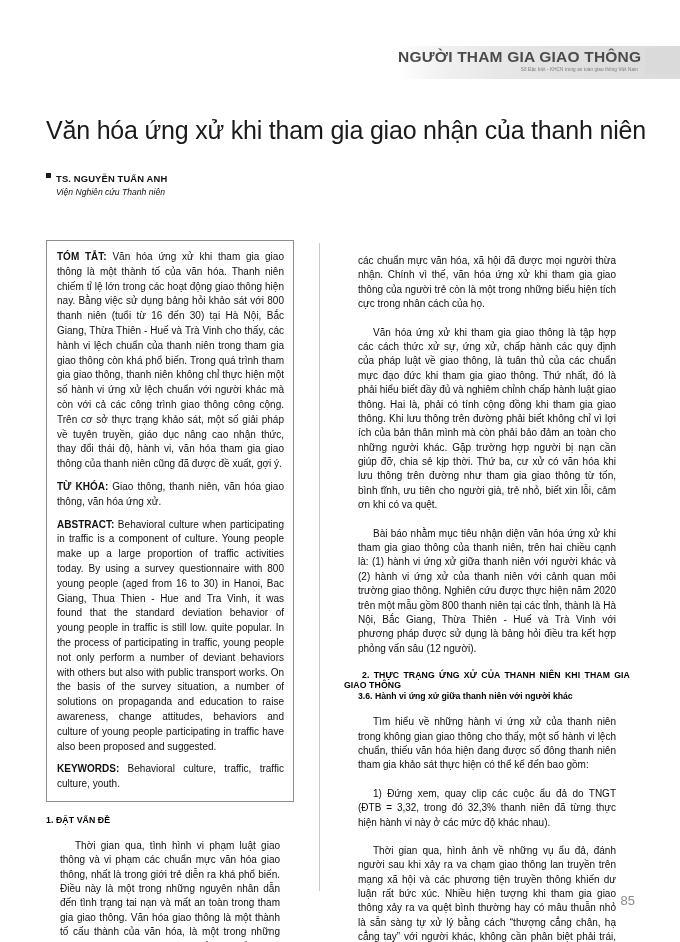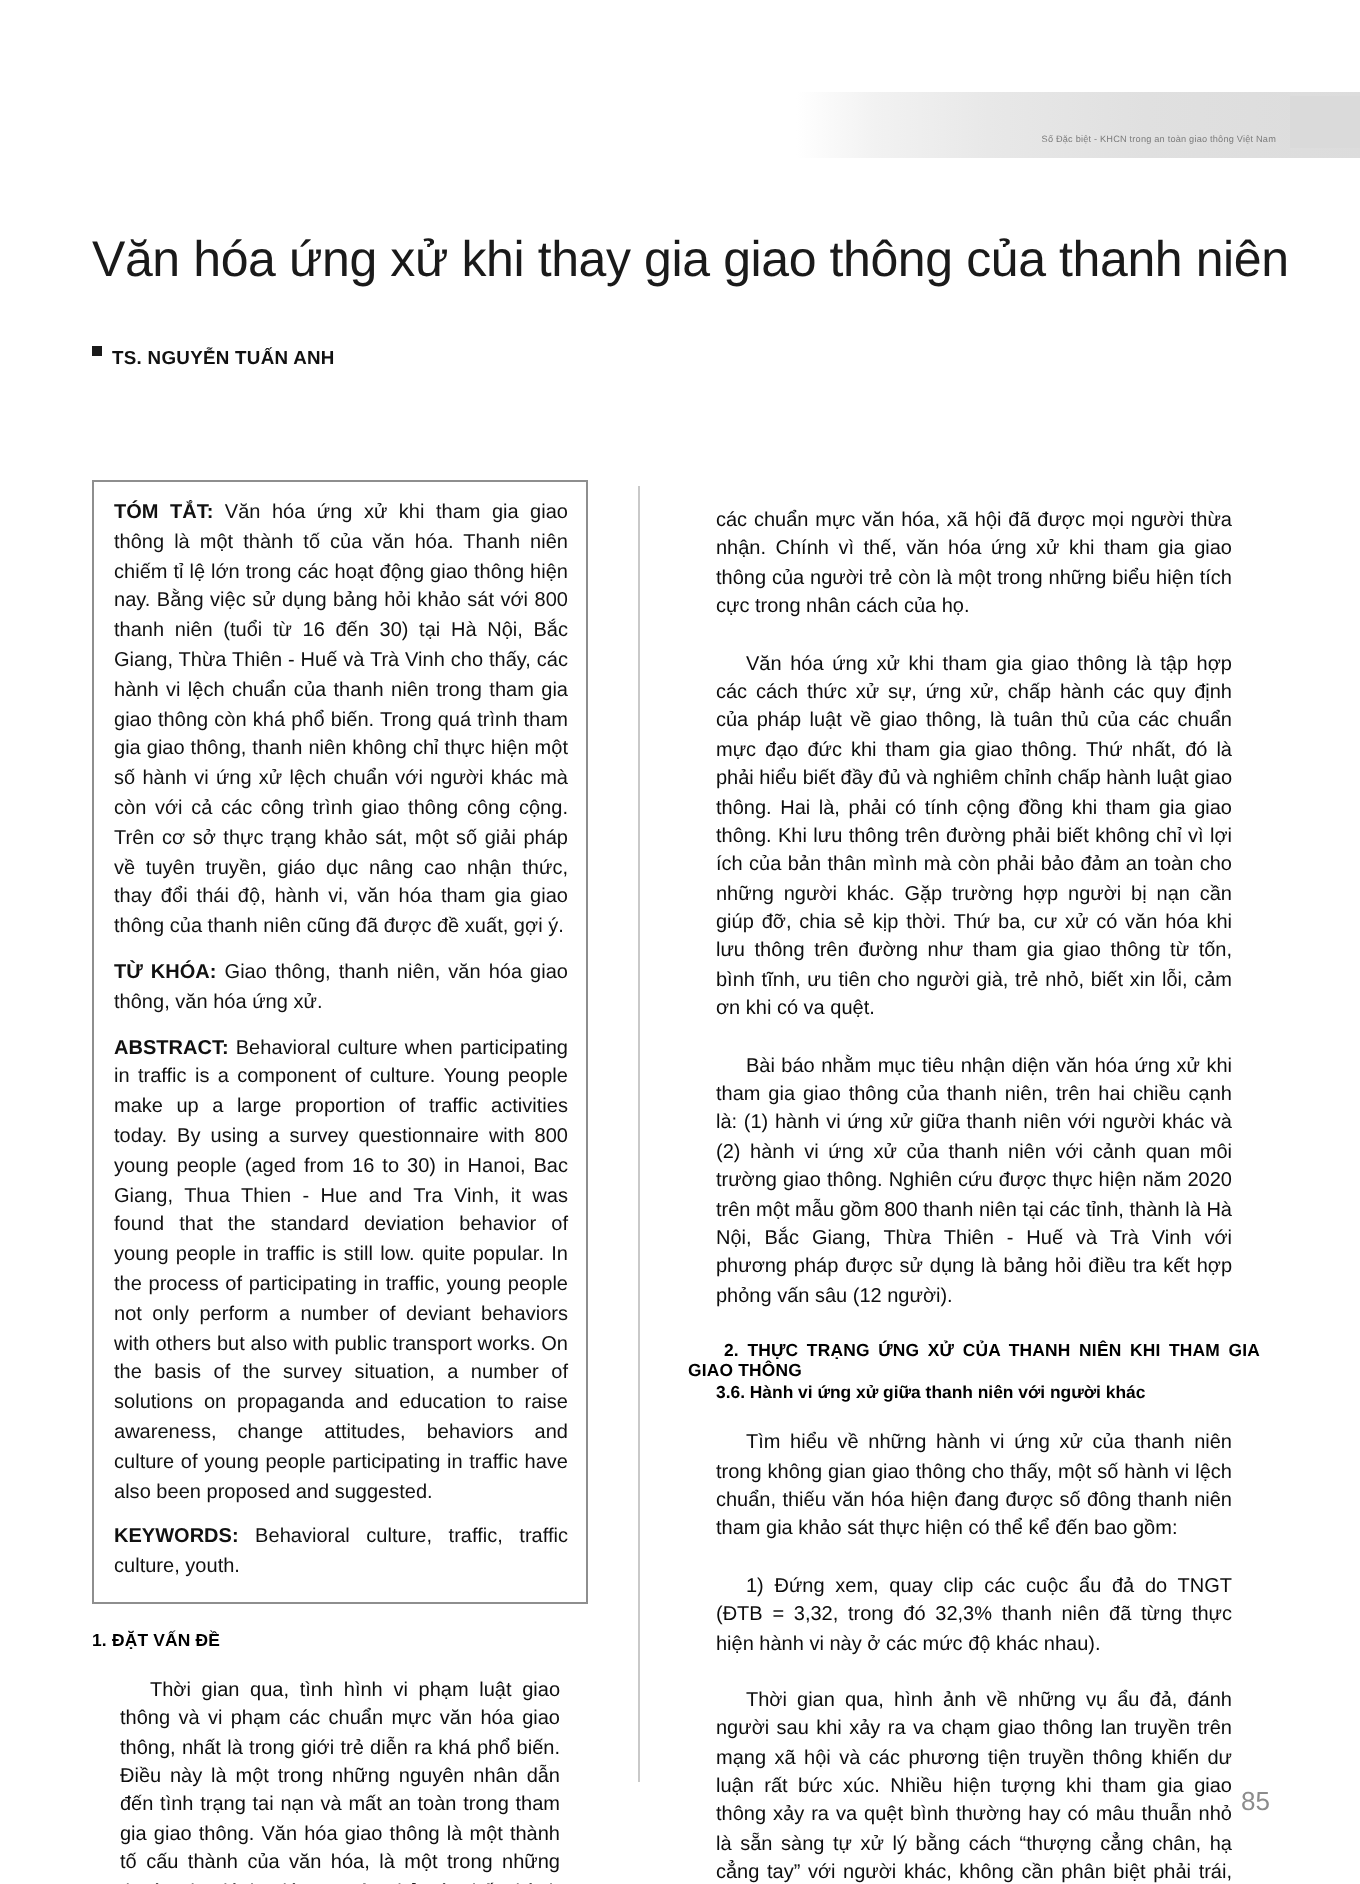--- a/index.html
+++ b/index.html
@@ -203,30 +203,32 @@
   }
 </style>
 </head>
 <body>
 
 <div class="page">
 
   <div class="masthead">
     <div class="masthead-grad"></div>
     <div class="masthead-block"></div>
+    <div class="masthead-title">NGƯỜI THAM GIA GIAO THÔNG</div>
     <div class="masthead-sub">Số Đặc biệt - KHCN trong an toàn giao thông Việt Nam</div>
   </div>
 
-  <h1 class="article-title">Văn hóa ứng xử khi thay gia giao thông của thanh niên</h1>
+  <h1 class="article-title">Văn hóa ứng xử khi tham gia giao nhận của thanh niên</h1>
 
   <div class="byline">
     <div class="byline-row">
       <span class="byline-mark"></span>
       <span class="byline-author">TS. NGUYỄN TUẤN ANH</span>
     </div>
+    <div class="byline-affil">Viện Nghiên cứu Thanh niên</div>
   </div>
 
   <div class="col-divider"></div>
 
   <div class="col-left">
 
     <div class="abstract-box">
       <p class="abs-p"><span class="abs-label">TÓM TẮT:</span><span> Văn hóa ứng xử khi tham gia giao thông là một thành tố của văn hóa. Thanh niên chiếm tỉ lệ lớn trong các hoạt động giao thông hiện nay. Bằng việc sử dụng bảng hỏi khảo sát với 800 thanh niên (tuổi từ 16 đến 30) tại Hà Nội, Bắc Giang, Thừa Thiên - Huế và Trà Vinh cho thấy, các hành vi lệch chuẩn của thanh niên trong tham gia giao thông còn khá phổ biến. Trong quá trình tham gia giao thông, thanh niên không chỉ thực hiện một số hành vi ứng xử lệch chuẩn với người khác mà còn với cả các công trình giao thông công cộng. Trên cơ sở thực trạng khảo sát, một số giải pháp về tuyên truyền, giáo dục nâng cao nhận thức, thay đổi thái độ, hành vi, văn hóa tham gia giao thông của thanh niên cũng đã được đề xuất, gợi ý.</span></p>
       <p class="abs-p"><span class="abs-label">TỪ KHÓA:</span><span> Giao thông, thanh niên, văn hóa giao thông, văn hóa ứng xử.</span></p>
       <p class="abs-p"><span class="abs-label">ABSTRACT:</span><span> Behavioral culture when participating in traffic is a component of culture. Young people make up a large proportion of traffic activities today. By using a survey questionnaire with 800 young people (aged from 16 to 30) in Hanoi, Bac Giang, Thua Thien - Hue and Tra Vinh, it was found that the standard deviation behavior of young people in traffic is still low. quite popular. In the process of participating in traffic, young people not only perform a number of deviant behaviors with others but also with public transport works. On the basis of the survey situation, a number of solutions on propaganda and education to raise awareness, change attitudes, behaviors and culture of young people participating in traffic have also been proposed and suggested.</span></p>

